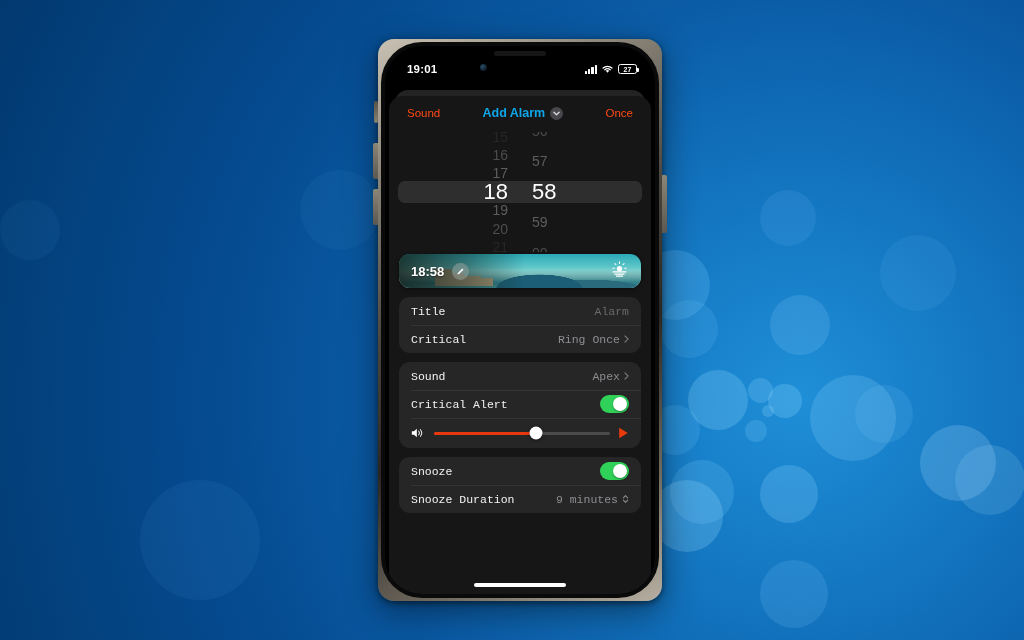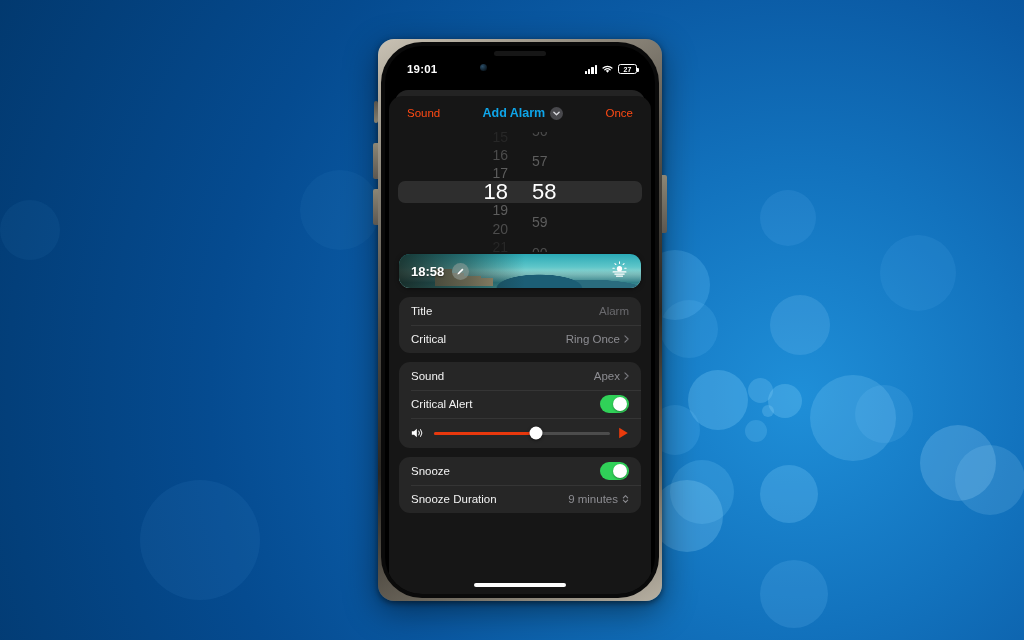--- a/index.html
+++ b/index.html
@@ -198,20 +198,21 @@
     position:absolute; right:13px; top:50%; transform:translateY(-50%);
     z-index:3;
   }
 
   
   .card {
     margin:9px 10px 0 10px;
     background:#262626;
     border-radius:11px;
     overflow:hidden;
+    font-family:Liberation Mono, monospace;
   }
   .row {
     height:28px;
     display:flex; align-items:center; justify-content:space-between;
     padding:0 12px;
     position:relative;
   }
   .row + .row:before {
     content:""; position:absolute; left:12px; right:0; top:0;
     height:1px; background:#353535;

